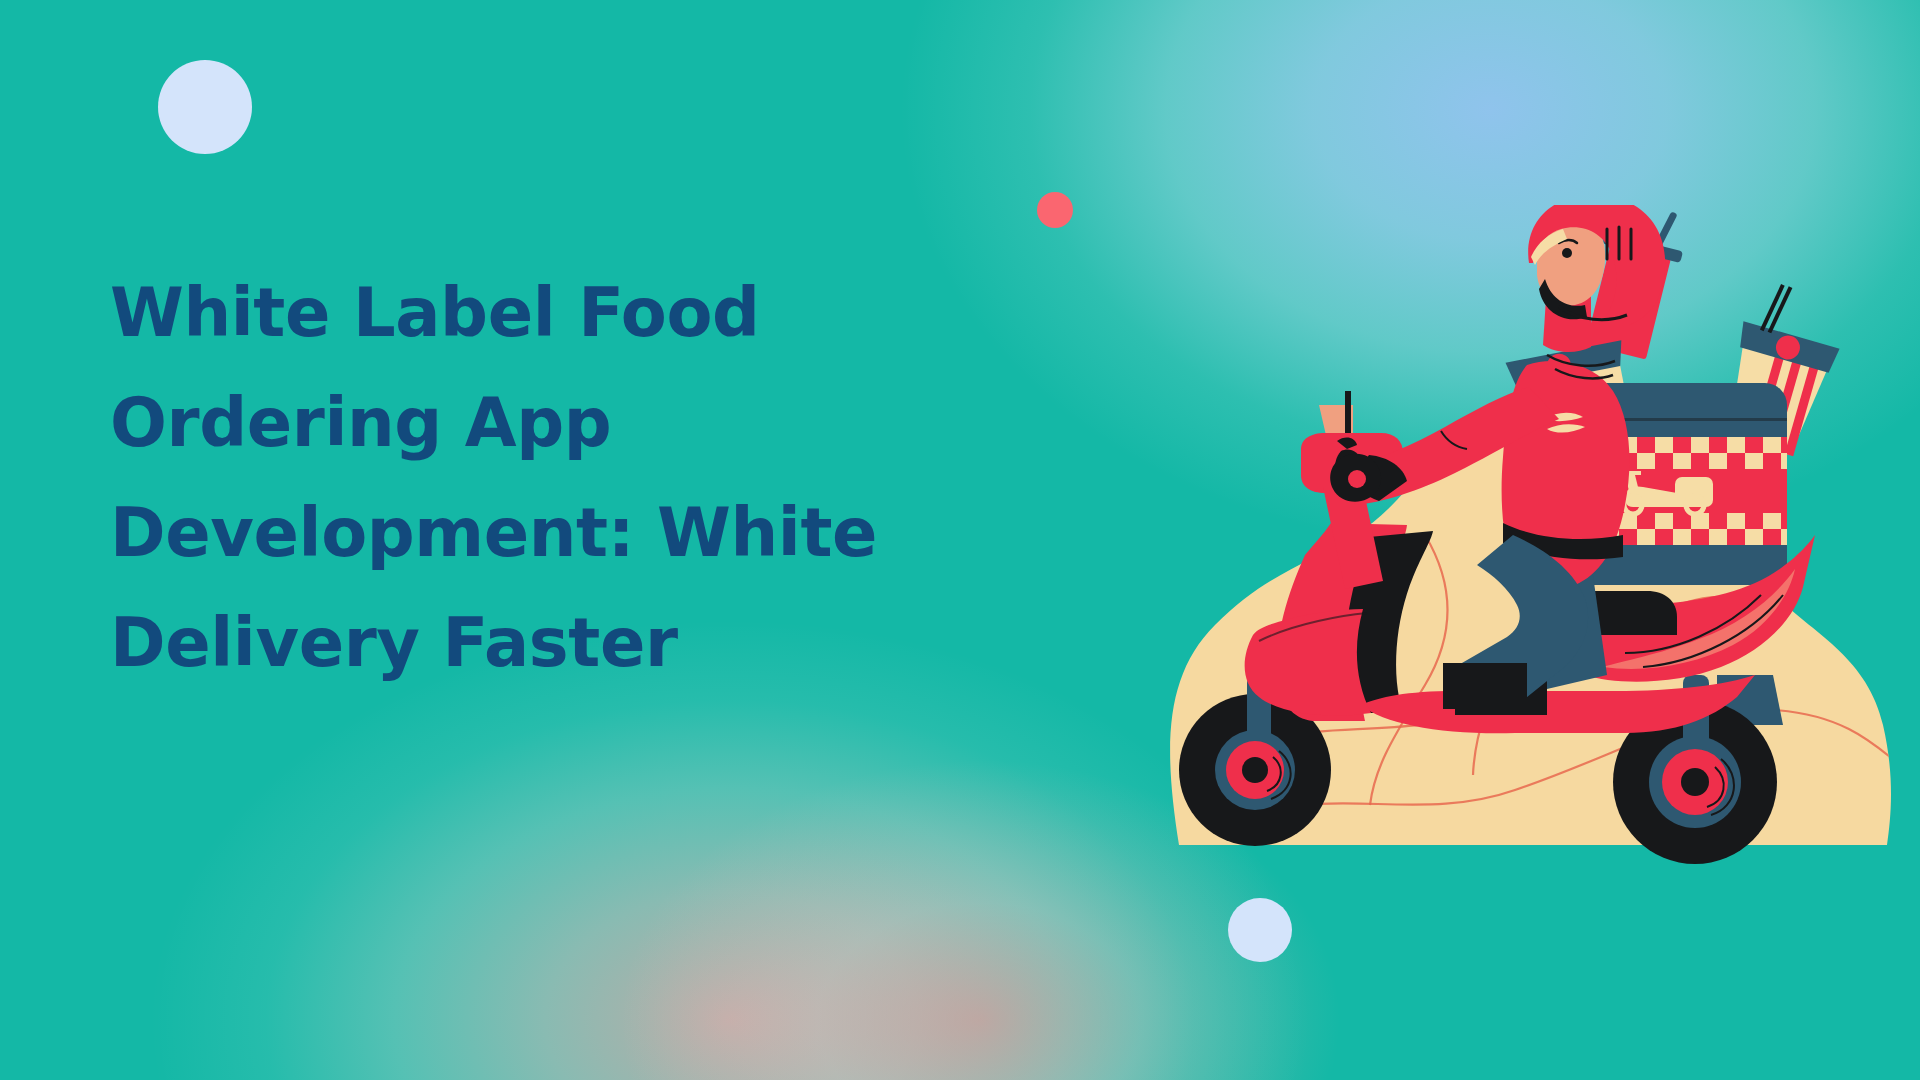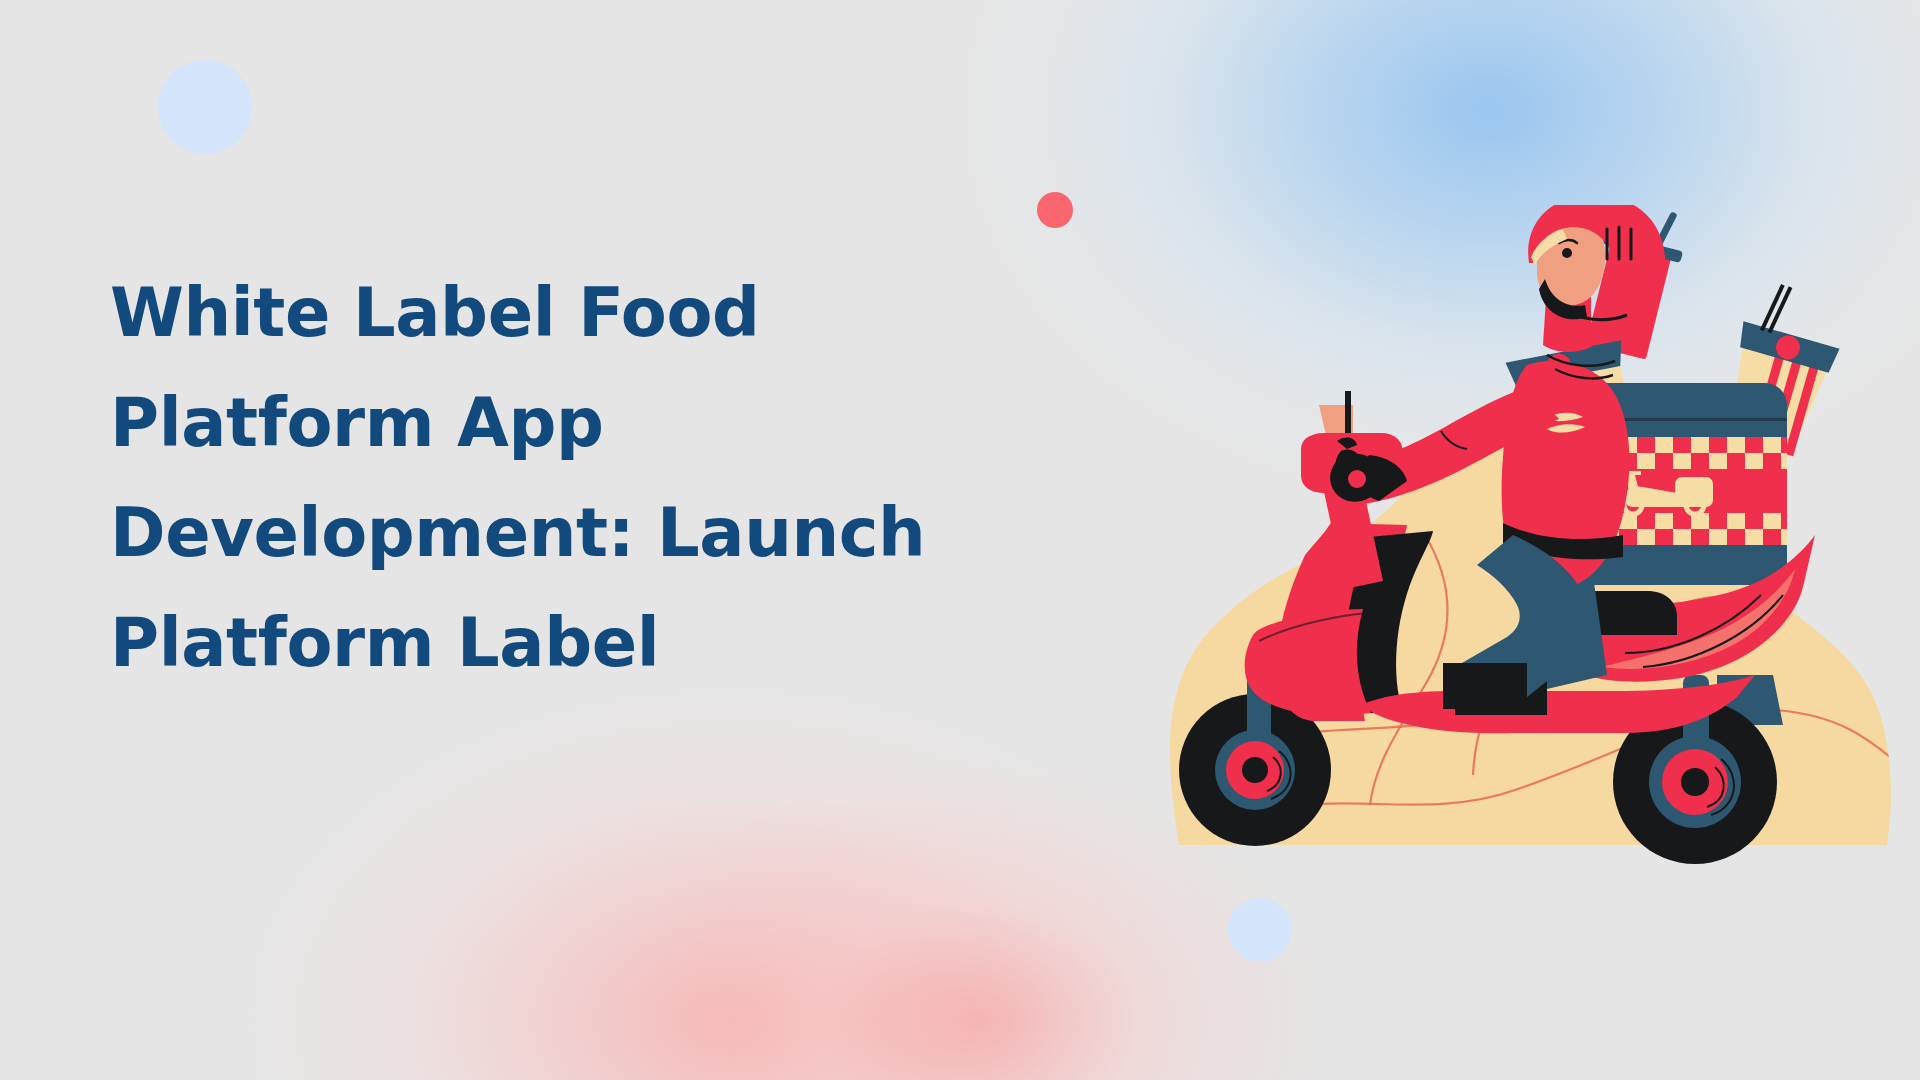--- a/index.html
+++ b/index.html
@@ -8,21 +8,21 @@
   body {
     font-family: "Liberation Sans", "DejaVu Sans", sans-serif;
     background:#ffffff;
     position:relative;
   }
 
   
   #hero-banner {
     position:absolute; inset:0;
     width:1920px; height:1080px;
-    background:#e5e5e5;
+    background:#14b8a6;
     overflow:hidden;
   }
   .bg-glow { position:absolute; pointer-events:none; }
 
   #glow-blue {
     top:-330px; left:900px;
     width:1180px; height:880px;
     background: radial-gradient(ellipse 50% 50% at 50% 50%,
                  rgba(150,196,240,0.95) 0%,
                  rgba(170,208,243,0.72) 30%,
@@ -88,23 +88,23 @@
   <div class="bg-glow" id="glow-blue"></div>
   <div class="bg-glow" id="glow-pink"></div>
   <div class="bg-glow" id="glow-pink-2"></div>
 
   <div class="deco-dot" id="dot-blue-large"></div>
   <div class="deco-dot" id="dot-red-small"></div>
   <div class="deco-dot" id="dot-blue-small"></div>
 
   <h1 id="headline">
     <span class="hl-line">White Label Food</span>
-    <span class="hl-line">Platform App</span>
-    <span class="hl-line">Development: Launch</span>
-    <span class="hl-line">Platform Label</span>
+    <span class="hl-line">Ordering App</span>
+    <span class="hl-line">Development: White</span>
+    <span class="hl-line">Delivery Faster</span>
   </h1>
 
   <div id="illustration">
     <svg viewBox="0 0 760 690" xmlns="http://www.w3.org/2000/svg">
       <defs>
         <clipPath id="blobClip">
           <path d="M24 640
                    C 8 540, 10 470, 60 420
                    C 110 370, 150 360, 200 330
                    C 250 300, 268 250, 330 220

